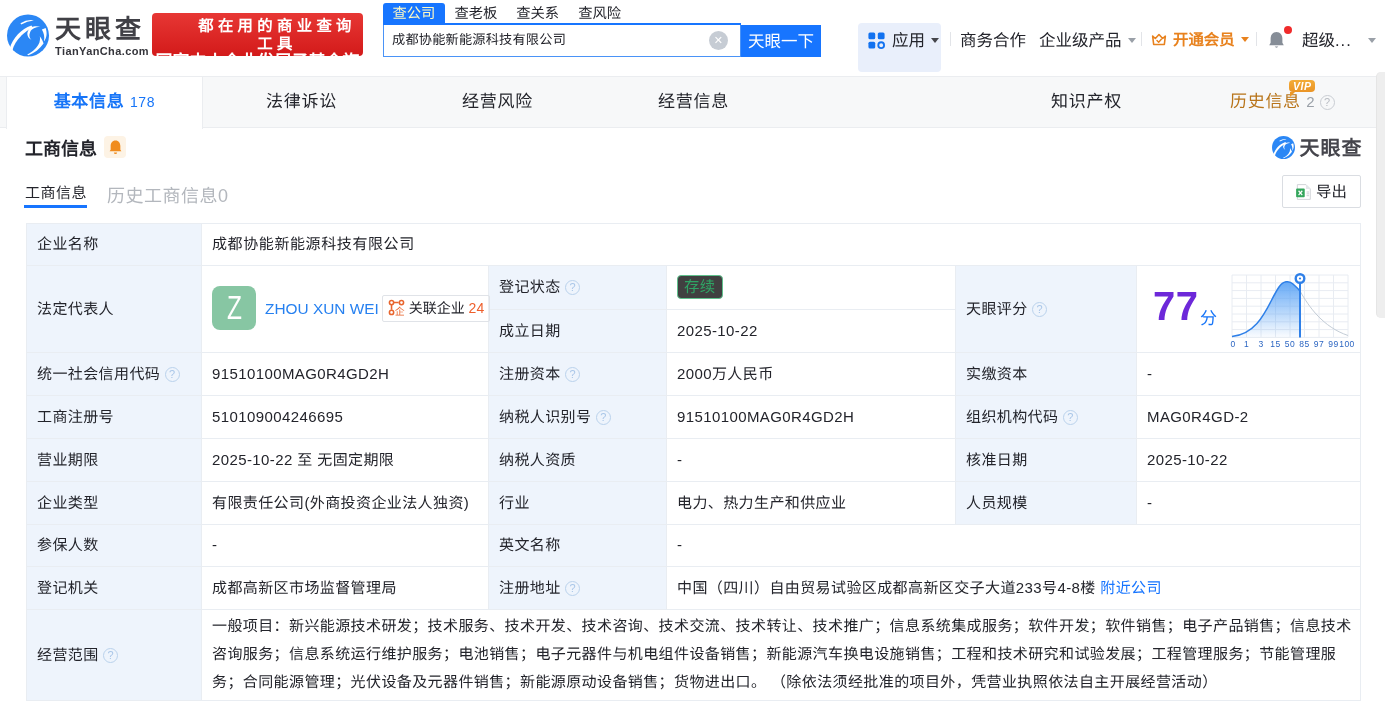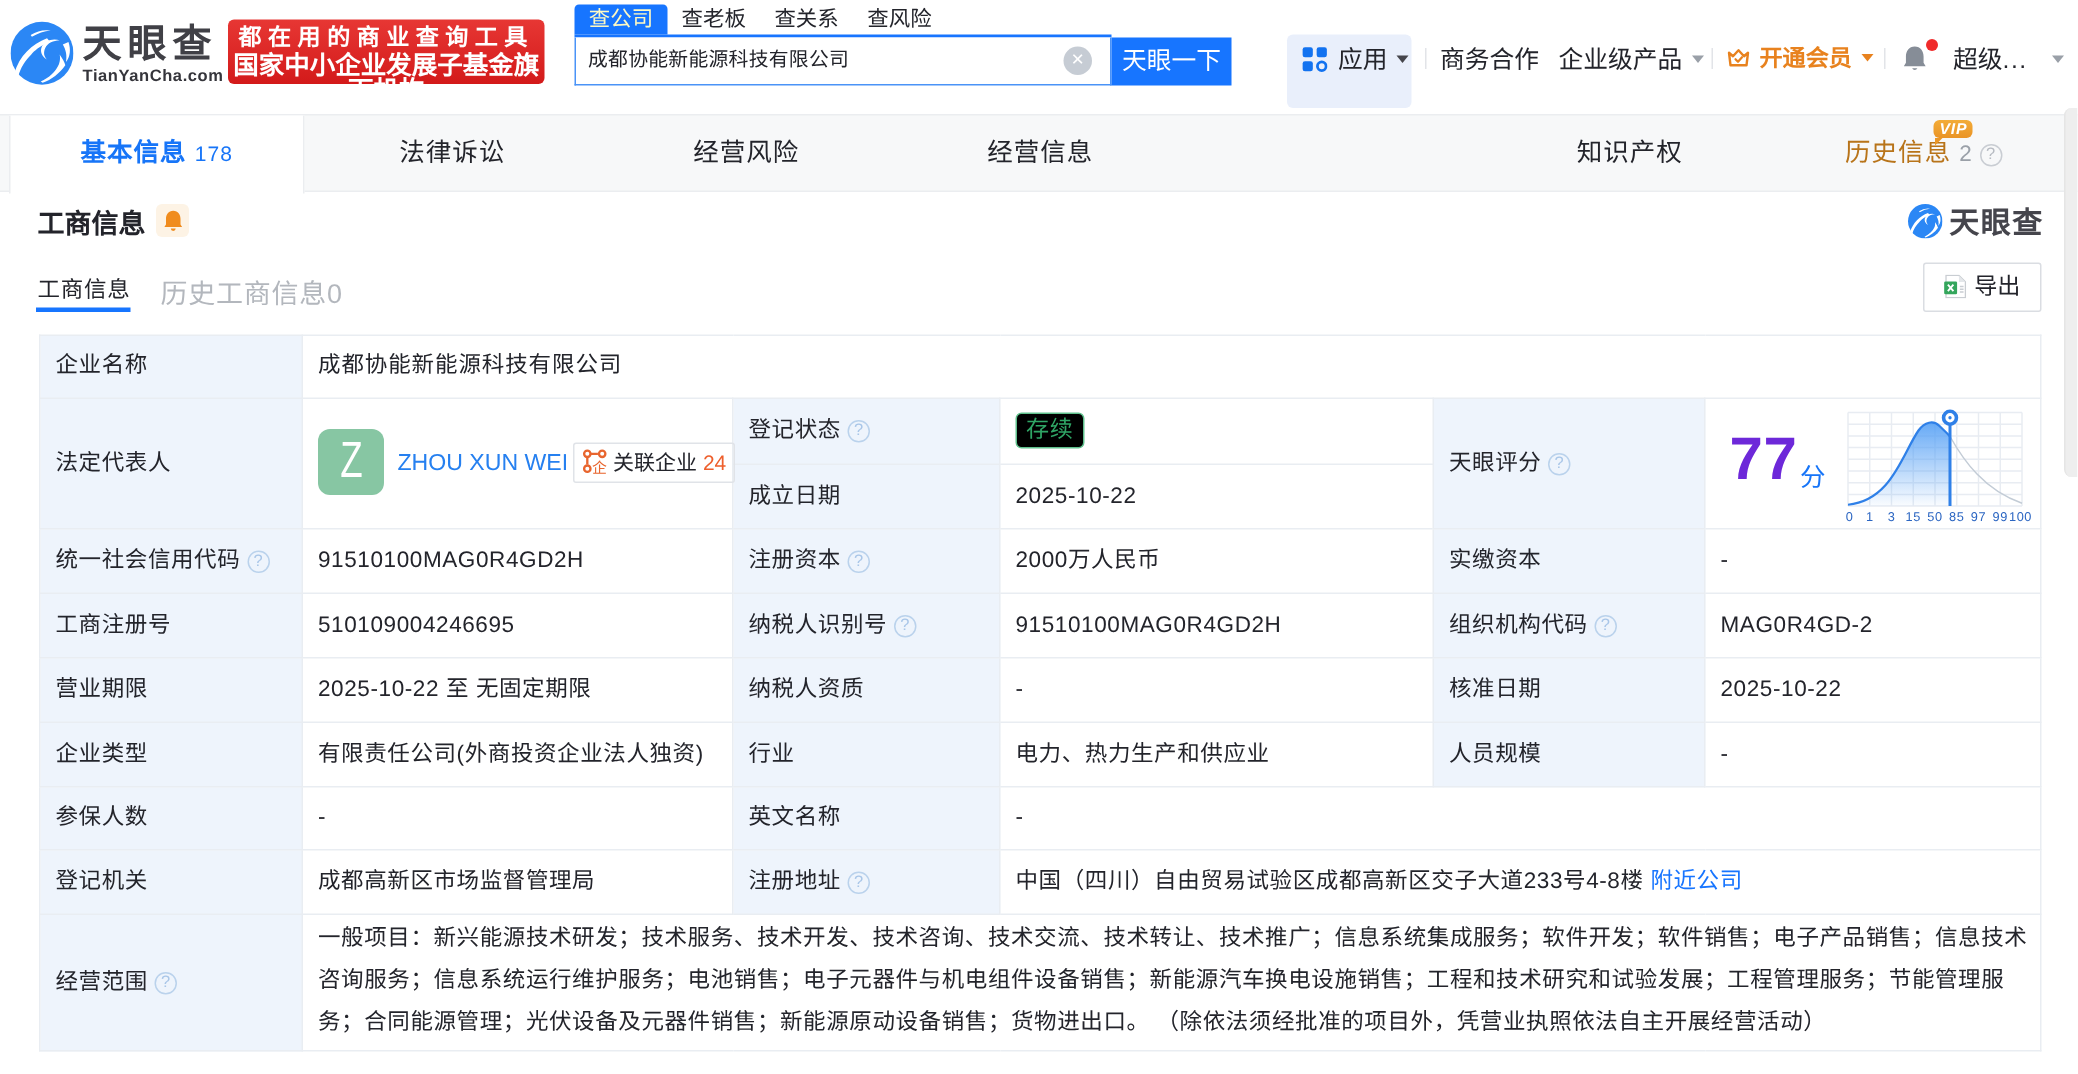--- a/index.html
+++ b/index.html
@@ -6,21 +6,21 @@
 html,body { width:1385px; height:716px; overflow:hidden; background:#fff;
   font-family:"Liberation Sans",sans-serif; -webkit-font-smoothing:antialiased; }
 body { position:relative; }
 
 
 .logo { position:absolute; left:7px; top:14px; width:42px; height:43px; }
 .logo-txt { position:absolute; left:55px; top:16px; }
 .logo-cn { font-size:26px; font-weight:bold; color:#404046; letter-spacing:4px; line-height:26px;}
 .logo-en { font-size:11px; font-weight:bold; color:#35353b; letter-spacing:0.4px; margin-top:3px;}
 .redbox { position:absolute; left:152px; top:13px; width:211px; height:43px; background:linear-gradient(180deg,#e73734,#d31a1a); border-radius:4px; color:#fff; text-align:center; }
-.redbox .l1 { font-size:15.4px; font-weight:bold; letter-spacing:4.3px; margin-top:4px; line-height:18px; }
+.redbox .l1 { font-size:15.4px; font-weight:bold; letter-spacing:4.3px; margin-top:4px; line-height:18px;padding-left:39px; }
 .redbox .l2 { font-size:17px; font-weight:bold; letter-spacing:0px; line-height:17px; }
 
 .stabs { position:absolute; left:383px; top:3px; width:358px; height:22px; border-bottom:2px solid #1775ff; }
 .stab { display:inline-block; height:20px; line-height:20px; padding:0 9.5px; font-size:14.3px; color:#23242b; vertical-align:top;}
 .stab.on { background:#1775ff; color:#fef9c3; border-radius:3px 3px 0 0; }
 .sbox { position:absolute; left:383px; top:25px; width:358px; height:32px; border:1px solid #4a93f7; border-top:none; background:#fff; line-height:30px; font-size:13.2px; letter-spacing:0.2px; color:#23242b; padding-left:8px; }
 .sclear { position:absolute; right:12px; top:6px; width:19px; height:19px; border-radius:50%; background:#c6ccd4; color:#fff; text-align:center; line-height:19px; font-size:11px; }
 .sbtn { position:absolute; left:741px; top:25px; width:80px; height:32px; background:#1775ff; color:#fff; font-size:16.5px; text-align:center; line-height:32px; }
 
 .appbtn { position:absolute; left:858px; top:23px; width:83px; height:49px; background:#e9effb; border-radius:4px; font-size:16.5px; color:#23242b; line-height:34px; padding-left:10px;}
@@ -48,21 +48,21 @@
 .subline { position:absolute; left:24px; top:205px; width:63px; height:3px; background:#1775ff; }
 .subtab2 { position:absolute; left:107px; top:181px; font-size:18px; letter-spacing:0.5px; color:#b3b7bd; }
 .exportbtn { position:absolute; left:1282px; top:175px; width:79px; height:33px; border:1px solid #dadde2; border-radius:2px; background:#fff; line-height:31px; text-align:center; font-size:15.4px; color:#23242b; }
 
 
 table.info { position:absolute; left:26px; top:223px; width:1334px; border-collapse:collapse; table-layout:fixed; font-size:15px; letter-spacing:0.4px; color:#23242b; }
 table.info td { border:1px solid #e9edf2; padding:0 10px 2px; line-height:21px; }
 td.lab { background:#eef4fc; padding-left:3px; }
 td.val { background:#fff; }
 a.blue { color:#1775ff; text-decoration:none; }
-.tag-green { display:inline-block; border:1px solid #5fc08c; color:#2fa565; background:#000000; border-radius:4px; font-size:15.4px; padding:1px 6px; line-height:20px; }
+.tag-green { display:inline-block; border:1px solid #5fc08c; color:#2fa565; background:#404040; border-radius:4px; font-size:15.4px; padding:1px 6px; line-height:20px; }
 .avatar { display:inline-block; width:44px; height:44px; border-radius:8px; background:#87c6a3; color:#fff; font-size:34px; font-weight:normal; text-align:center; line-height:42px; vertical-align:middle; }
 .legal-name { color:#2680f0; font-size:15.4px; margin-left:9px; vertical-align:middle; }
 .relbadge { display:inline-block; border:1px solid #e0e3e8; border-radius:2px; padding:2px 5px; font-size:14px; color:#23242b; vertical-align:middle; margin-left:3px; }
 .relbadge .n { color:#ee5f2c; }
 .score-wrap { position:relative; height:86px; }
 .score77 { position:absolute; left:16px; top:30px; color:#6d28d9; font-size:40px; font-weight:bold; }
 .score-fen { position:absolute; left:63px; top:42px; color:#1775f8; font-size:17px; }
 .chart { position:absolute; left:86px; top:3px; }
 </style>
 </head>

